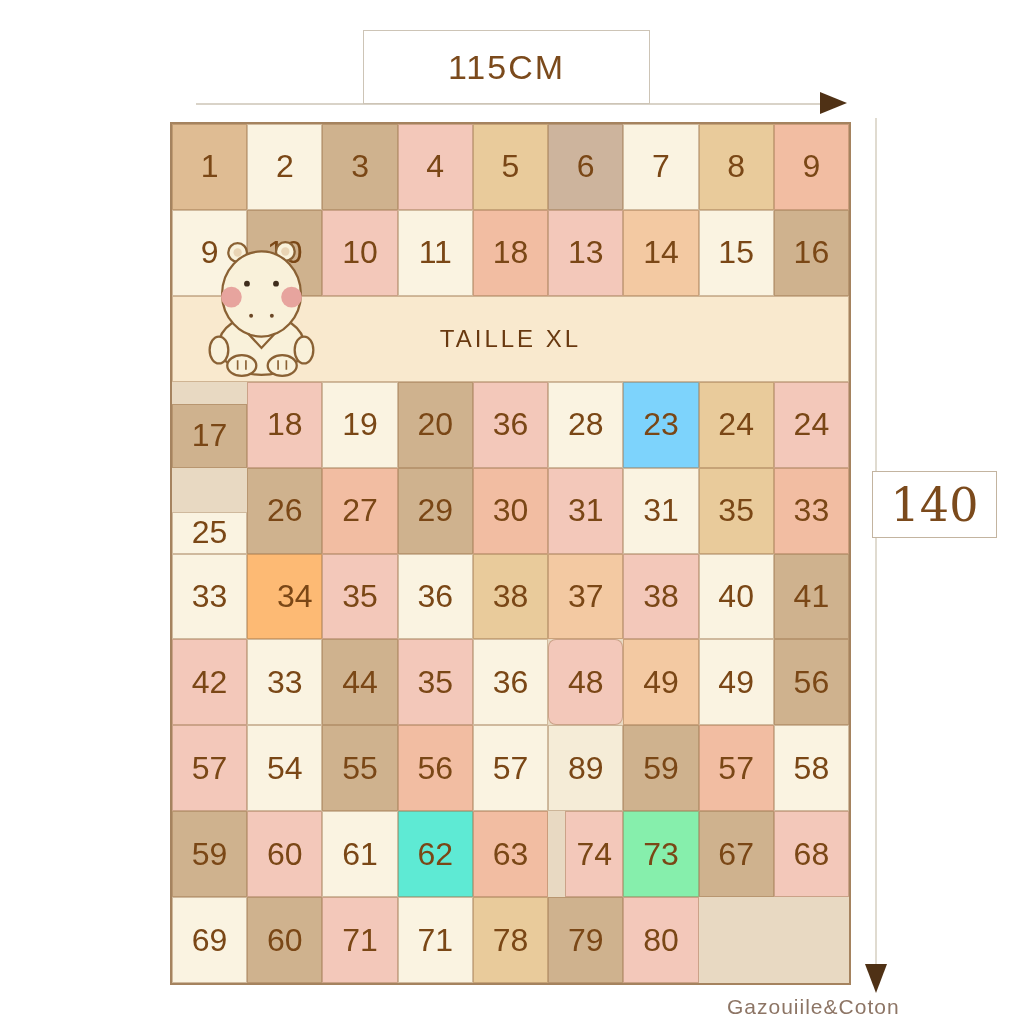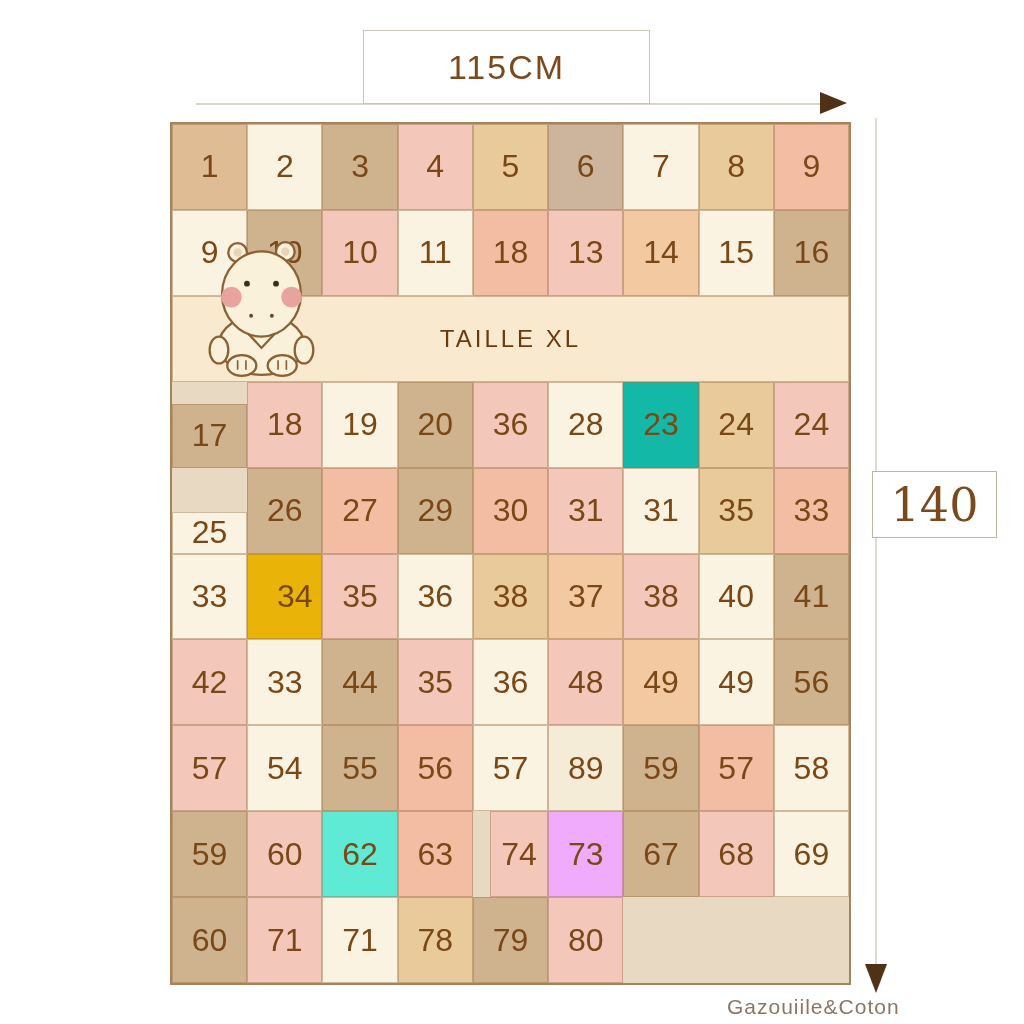--- a/index.html
+++ b/index.html
@@ -90,65 +90,66 @@
     <div class="cell" style="background: rgb(243, 201, 162);">14</div>
     <div class="cell" style="background: rgb(250, 243, 225);">15</div>
     <div class="cell" style="background: rgb(207, 178, 142);">16</div>
     <div class="banner-row">TAILLE XL</div>
     <div class="cell" style="background: rgb(207, 178, 142); margin-top: 22px;">17</div>
     <div class="cell" style="background: rgb(243, 200, 186);">18</div>
     <div class="cell" style="background: rgb(250, 243, 225);">19</div>
     <div class="cell" style="background: rgb(207, 178, 142);">20</div>
     <div class="cell" style="background: rgb(243, 200, 186);">36</div>
     <div class="cell" style="background: rgb(250, 243, 225);">28</div>
-    <div class="cell" style="background: #14b8a6; text-align: right;">23</div>
+    <div class="cell" style="background: #7dd3fc; text-align: right;">23</div>
     <div class="cell" style="background: rgb(233, 203, 155);">24</div>
     <div class="cell" style="background: rgb(243, 200, 186);">24</div>
     <div class="cell" style="background: rgb(250, 243, 225); margin-top: 44px;">25</div>
     <div class="cell" style="background: rgb(207, 178, 142);">26</div>
     <div class="cell" style="background: rgb(242, 189, 162);">27</div>
     <div class="cell" style="background: rgb(207, 178, 142);">29</div>
     <div class="cell" style="background: rgb(242, 189, 162);">30</div>
     <div class="cell" style="background: rgb(243, 200, 186);">31</div>
     <div class="cell" style="background: rgb(250, 243, 225);">31</div>
     <div class="cell" style="background: rgb(233, 203, 155);">35</div>
     <div class="cell" style="background: rgb(242, 189, 162);">33</div>
     <div class="cell" style="background: rgb(250, 243, 225);">33</div>
-    <div class="cell" style="background: #eab308; padding-left: 20px;">34</div>
+    <div class="cell" style="background: #fdba74; padding-left: 20px;">34</div>
     <div class="cell" style="background: rgb(243, 200, 186);">35</div>
     <div class="cell" style="background: rgb(250, 243, 225);">36</div>
     <div class="cell" style="background: rgb(233, 203, 155);">38</div>
     <div class="cell" style="background: rgb(243, 201, 162);">37</div>
     <div class="cell" style="background: rgb(243, 200, 186);">38</div>
     <div class="cell" style="background: rgb(250, 243, 225);">40</div>
     <div class="cell" style="background: rgb(207, 178, 142);">41</div>
     <div class="cell" style="background: rgb(243, 200, 186);">42</div>
     <div class="cell" style="background: rgb(250, 243, 225);">33</div>
     <div class="cell" style="background: rgb(207, 178, 142);">44</div>
     <div class="cell" style="background: rgb(243, 200, 186);">35</div>
     <div class="cell" style="background: rgb(250, 243, 225);">36</div>
-    <div class="cell" style="background: rgb(243, 200, 186);">48</div>
+    <div class="cell" style="background: rgb(243, 200, 186); border-radius: 8px;">48</div>
     <div class="cell" style="background: rgb(243, 201, 162);">49</div>
     <div class="cell" style="background: rgb(250, 243, 225);">49</div>
     <div class="cell" style="background: rgb(207, 178, 142);">56</div>
     <div class="cell" style="background: rgb(243, 200, 186);">57</div>
     <div class="cell" style="background: rgb(250, 243, 225);">54</div>
     <div class="cell" style="background: rgb(207, 178, 142);">55</div>
     <div class="cell" style="background: rgb(242, 189, 162);">56</div>
     <div class="cell" style="background: rgb(250, 243, 225);">57</div>
     <div class="cell" style="background: rgb(245, 236, 215);">89</div>
     <div class="cell" style="background: rgb(207, 178, 142);">59</div>
     <div class="cell" style="background: rgb(242, 189, 162);">57</div>
     <div class="cell" style="background: rgb(250, 243, 225);">58</div>
     <div class="cell" style="background: rgb(207, 178, 142);">59</div>
     <div class="cell" style="background: rgb(243, 200, 186);">60</div>
+    <div class="cell" style="background: rgb(250, 243, 225);">61</div>
     <div class="cell" style="background: #5eead4;">62</div>
     <div class="cell" style="background: rgb(242, 189, 162);">63</div>
     <div class="cell" style="background: rgb(243, 200, 186); margin-left: 17px;">74</div>
-    <div class="cell" style="background: #f0abfc;">73</div>
+    <div class="cell" style="background: #86efac;">73</div>
     <div class="cell" style="background: rgb(207, 178, 142);">67</div>
     <div class="cell" style="background: rgb(243, 200, 186);">68</div>
     <div class="cell" style="background: rgb(250, 243, 225);">69</div>
     <div class="cell" style="background: rgb(207, 178, 142);">60</div>
     <div class="cell" style="background: rgb(243, 200, 186);">71</div>
     <div class="cell" style="background: rgb(250, 243, 225);">71</div>
     <div class="cell" style="background: rgb(233, 203, 155);">78</div>
     <div class="cell" style="background: rgb(207, 178, 142);">79</div>
     <div class="cell" style="background: rgb(243, 200, 186);">80</div>
   </div>

